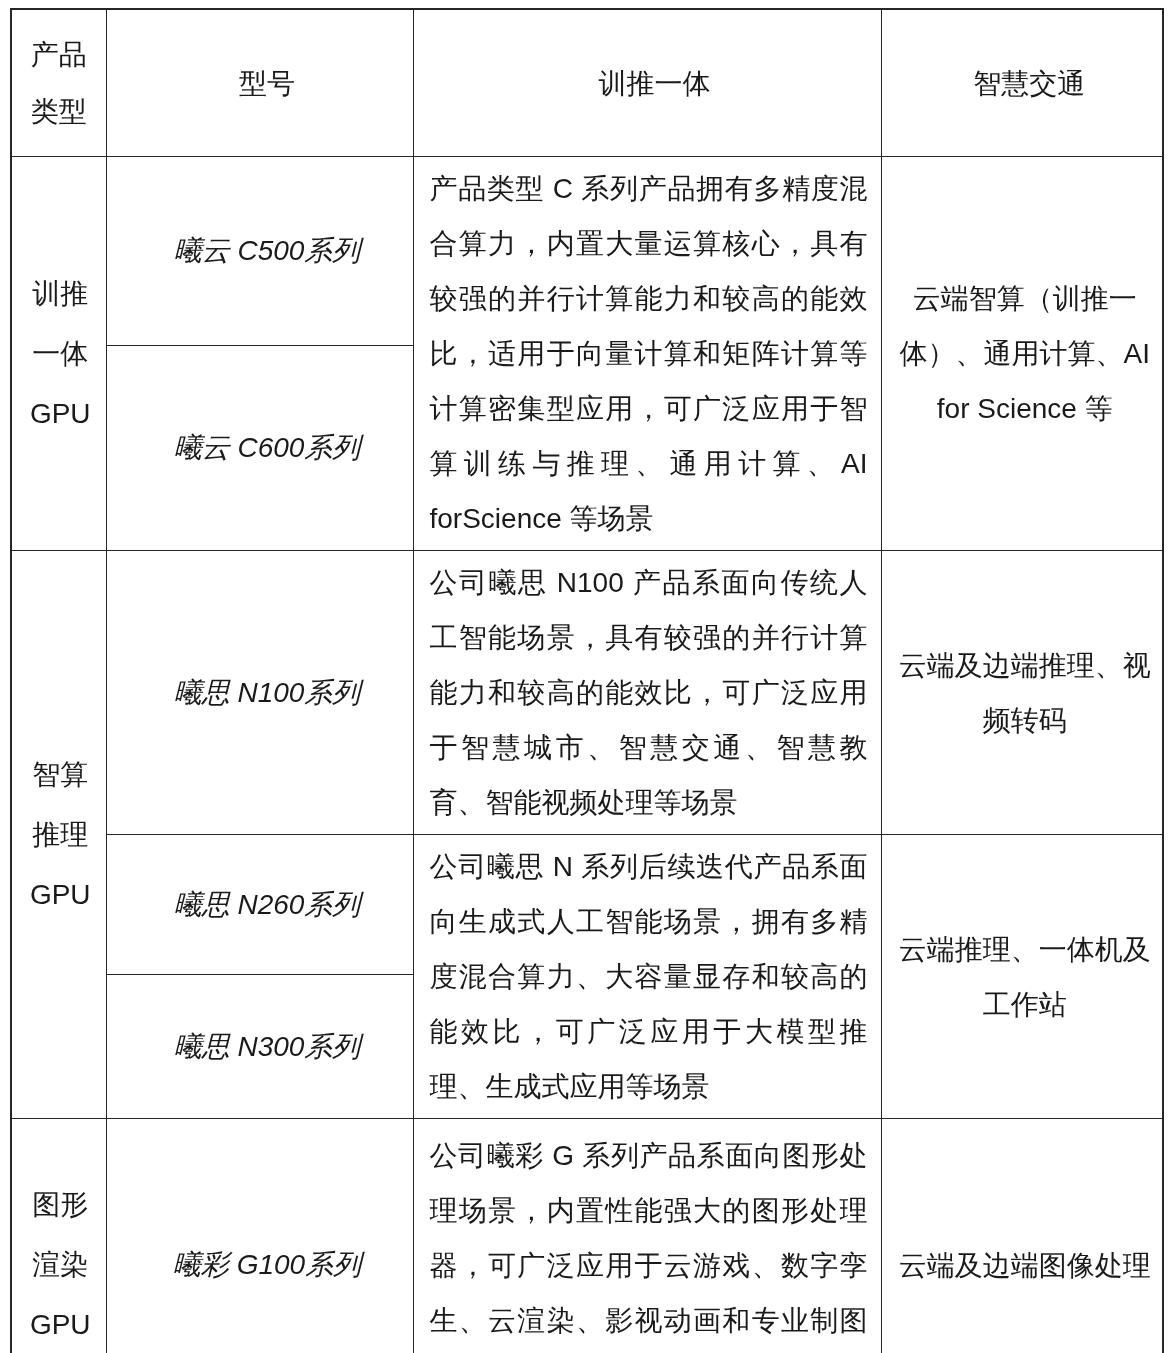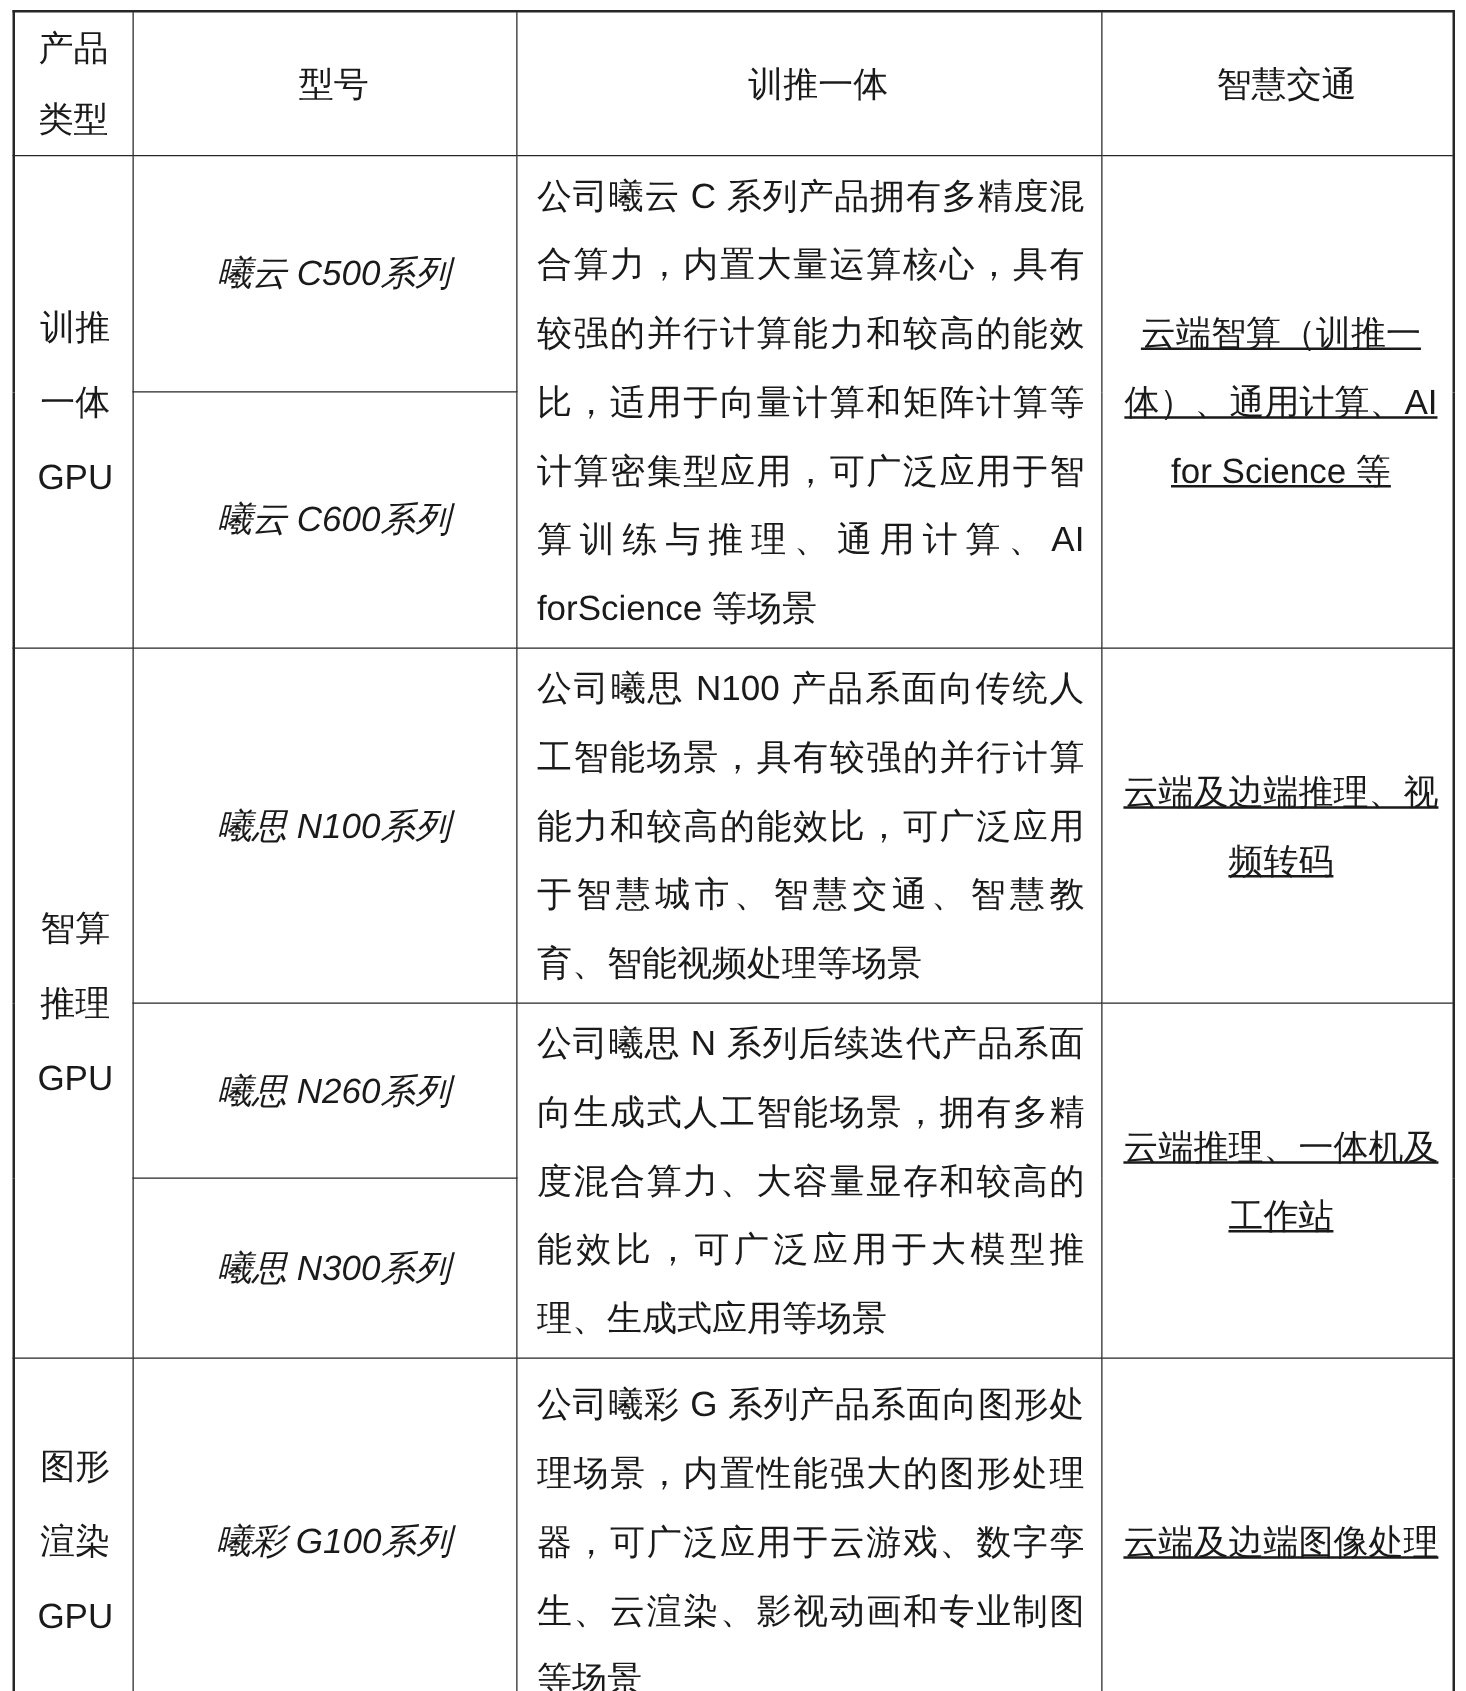--- a/index.html
+++ b/index.html
@@ -49,38 +49,37 @@
     text-align: center;
     line-height: 57px;
   }
   td.cat {
     text-align: center;
     padding: 0 13px;
     line-height: 60px;
     word-break: break-all;
   }
   td.head.cat-head {
-    padding: 0 13px;
+    padding: 16px 13px;
     word-break: break-all;
   }
   td.model {
     text-align: center;
     line-height: 40px;
     font-style: italic;
   }
   td.feat {
     text-align: justify;
     padding: 4px 13px 4px 15px;
     line-height: 55px;
   }
   td.app {
     text-align: center;
     padding: 0 10px;
     line-height: 55px;
-    text-decoration: underline;
   }
 </style>
 </head>
 <body>
 
 <div class="page">
   <table class="gpu-table">
     <colgroup>
       <col class="c1">
       <col class="c2">
@@ -91,21 +90,21 @@
       <tr class="r-head">
         <td class="head cat-head">产品类型</td>
         <td class="head">型号</td>
         <td class="head">训推一体</td>
         <td class="head">智慧交通</td>
       </tr>
 
       <tr class="r1">
         <td class="cat" rowspan="2">训推一体GPU</td>
         <td class="model">曦云 C500系列</td>
-        <td class="feat" rowspan="2">公司曦云 C 系列产品拥有多精度混合算力，内置大量运算核心，具有较强的并行计算能力和较高的能效比，适用于向量计算和矩阵计算等计算密集型应用，可广泛应用于智算训练与推理、通用计算、AI forScience 等场景</td>
+        <td class="feat" rowspan="2">产品类型 C 系列产品拥有多精度混合算力，内置大量运算核心，具有较强的并行计算能力和较高的能效比，适用于向量计算和矩阵计算等计算密集型应用，可广泛应用于智算训练与推理、通用计算、AI forScience 等场景</td>
         <td class="app" rowspan="2">云端智算（训推一体）、通用计算、AI for Science 等</td>
       </tr>
       <tr class="r2">
         <td class="model">曦云 C600系列</td>
       </tr>
 
       <tr class="r3">
         <td class="cat" rowspan="3">智算推理GPU</td>
         <td class="model">曦思 N100系列</td>
         <td class="feat">公司曦思 N100 产品系面向传统人工智能场景，具有较强的并行计算能力和较高的能效比，可广泛应用于智慧城市、智慧交通、智慧教育、智能视频处理等场景</td>

